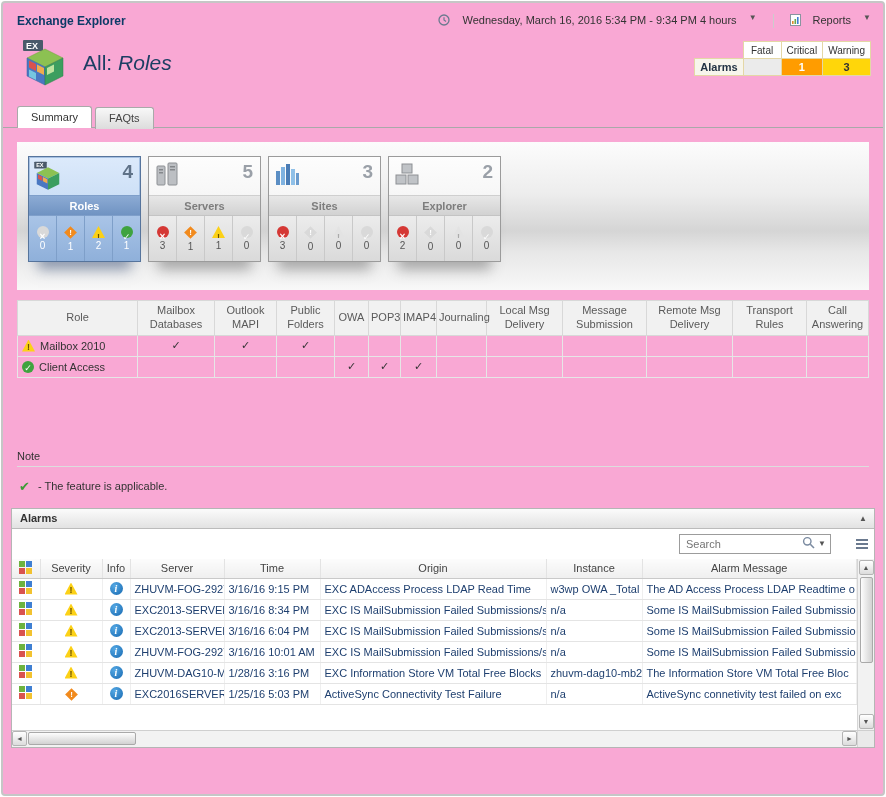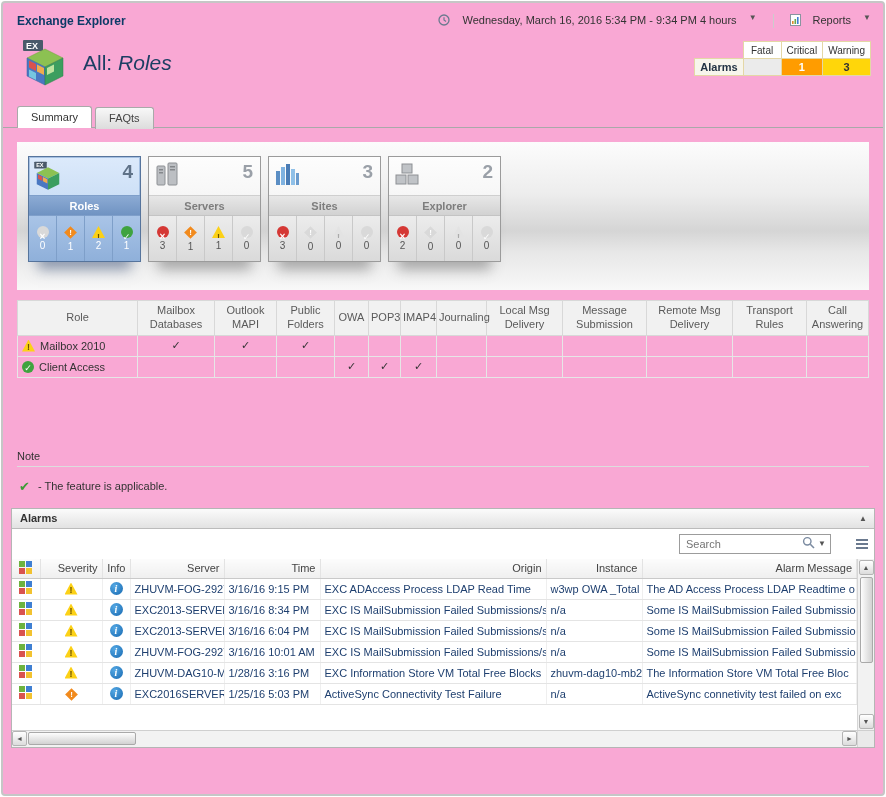--- a/index.html
+++ b/index.html
@@ -95,21 +95,21 @@
   .alarms-header { height:20px; background:linear-gradient(#fbfbfb,#e2e2e2); border-bottom:1px solid #bbb; display:flex; align-items:center; justify-content:space-between; padding:0 7px 0 8px; font-size:11px; font-weight:bold; color:#333; }
   .collapse { font-size:8px; color:#555; cursor:pointer; }
   .search-row { display:flex; justify-content:flex-end; align-items:center; padding:5px 6px 4px 0; gap:25px; height:29px; }
   .search-box { display:flex; align-items:center; width:152px; height:20px; border:1px solid #9c9c9c; background:#fff; padding:0 4px 0 6px; gap:3px; }
   .search-box input { border:none; outline:none; flex:1; min-width:0; font-size:11px; color:#555; background:transparent; }
   .list-icon { width:12px; height:10px; background:repeating-linear-gradient(#6b7a8f 0 2px, transparent 2px 4px); cursor:pointer; }
 
   .alarms-body { position:absolute; top:50px; left:0; right:0; bottom:17px; }
   .table-wrap { position:absolute; left:0; right:17px; top:0; bottom:0; overflow:hidden; }
   .alarms table { width:100%; border-collapse:collapse; table-layout:fixed; }
-  .alarms th { font-size:11px; color:#444; font-weight:normal; text-align:right; padding:2px 4px; height:19px;
+  .alarms th { font-size:11px; color:#444; font-weight:normal; text-align:center; padding:2px 4px; height:19px;
     background:linear-gradient(#fcfcfc,#efefef); border-bottom:1px solid #c9c9c9; border-right:1px solid #e3e3e3; cursor:pointer; }
   .alarms td { font-size:11px; height:21px; padding:0 4px; border-bottom:1px solid #e4e4e4; border-right:1px solid #efefef;
     white-space:nowrap; overflow:hidden; color:#1e3f6f; }
   .alarms td.icn-cell { text-align:center; padding:0; }
   .muted { color:#8a8a8a; }
 
   
   .vscroll { position:absolute; right:0; top:0; bottom:0; width:17px; background:#f2f2f2; border-left:1px solid #d5d5d5; display:flex; flex-direction:column; align-items:center; }
   .sb-btn { width:15px; height:15px; margin:1px 0; background:linear-gradient(#fff,#dcdcdc); border:1px solid #b4b4b4; border-radius:2px; font-size:7px; color:#555; display:flex; align-items:center; justify-content:center; cursor:pointer; flex:none; }
   .v-thumb { width:13px; height:86px; background:linear-gradient(90deg,#fdfdfd,#d2d2d2); border:1px solid #a9a9a9; border-radius:2px; margin-top:1px; cursor:grab; }

